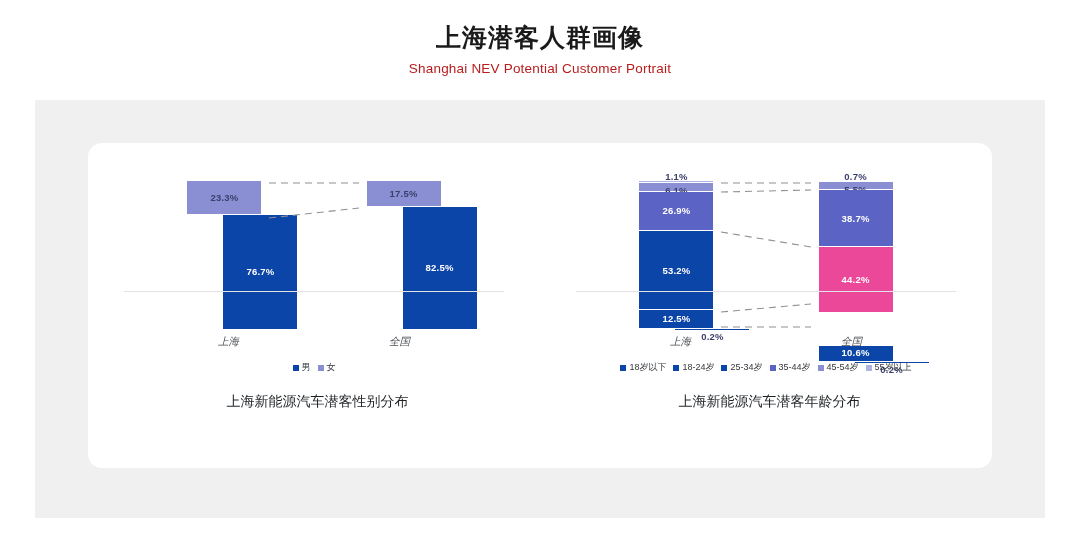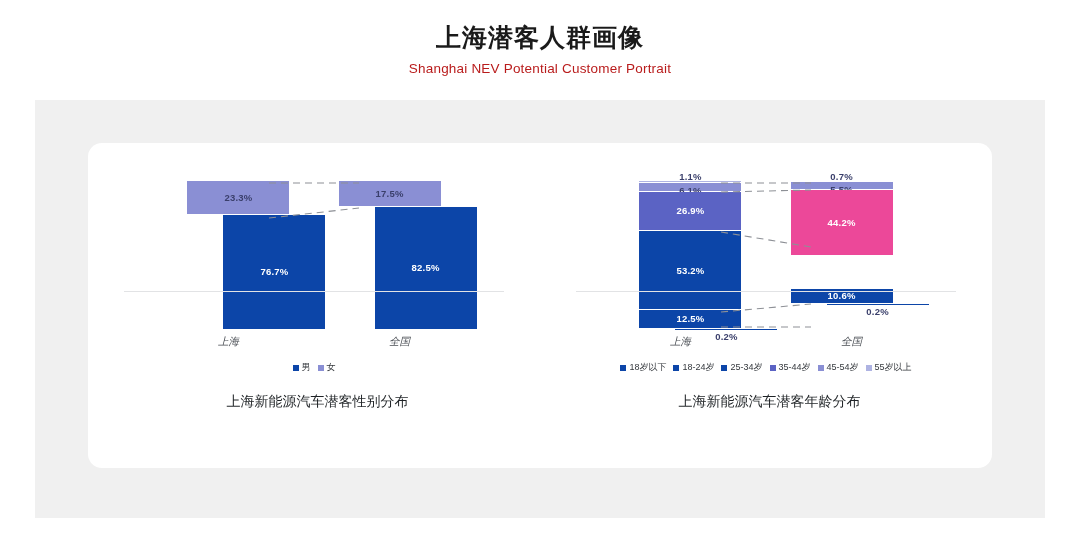--- a/index.html
+++ b/index.html
@@ -77,21 +77,21 @@
     left: 8%;
     right: 8%;
     top: 148px;
     height: 1px;
     background: #e2e3e5;
   }
 
   .bar {
     position: absolute;
     bottom: 0;
-    width: 102px;
+    width: 74px;
     height: 100%;
     display: flex;
     flex-direction: column;
   }
   .bar.left-bar  { left: 22%; }
   .bar.right-bar { right: 22%; }
 
   .seg {
     position: relative;
     width: 100%;
@@ -275,20 +275,23 @@
               <span class="seg-label on-light lbl-below">0.2%</span>
             </div>
           </div>
 
           <div class="bar right-bar">
             <div class="seg tiny" id="a-cn-55" style="flex: 0 0 0.7%; background: rgb(174, 179, 226);">
               <span class="seg-label on-light lbl-above">0.7%</span>
             </div>
             <div class="seg tiny" id="a-cn-45" style="flex: 0 0 5.5%; background: rgb(138, 143, 212);">
               <span class="seg-label on-light lbl-below">5.5%</span>
+            </div>
+            <div class="seg" id="a-cn-35" style="flex: 0 0 38.7%; background: rgb(91, 99, 196);">
+              <span class="seg-label on-dark">38.7%</span>
             </div>
             <div class="seg" id="a-cn-25" style="flex: 0 0 44.2%; background: #ec4899;">
               <span class="seg-label on-dark">44.2%</span>
             </div>
             <div class="seg" id="a-cn-18" style="flex: 0 0 10.6%; background: rgb(12, 69, 168); margin-top: 33px;">
               <span class="seg-label on-dark">10.6%</span>
             </div>
             <div class="seg tiny" id="a-cn-u18" style="flex: 0 0 0.2%; background: rgb(12, 69, 168);">
               <span class="seg-label on-light lbl-below">0.2%</span>
             </div>

